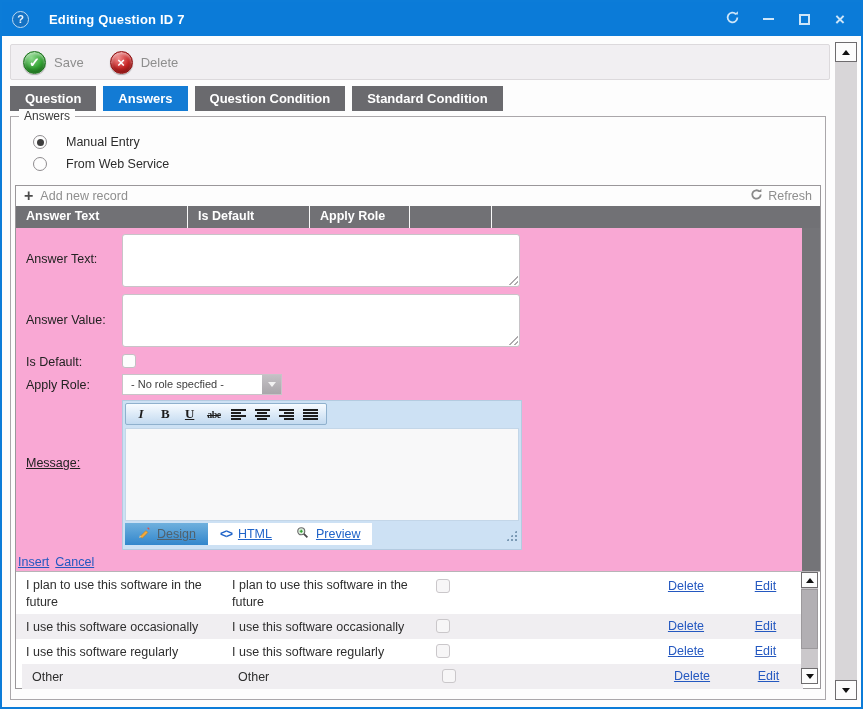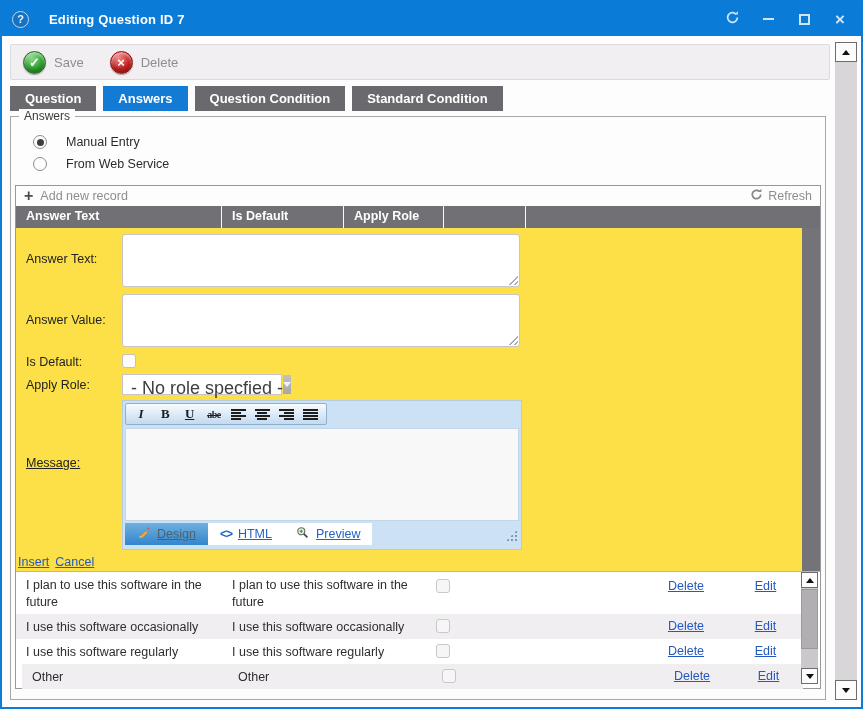--- a/index.html
+++ b/index.html
@@ -56,33 +56,33 @@
   .add-link{ display:flex; align-items:center; gap:7px; color:#8e8e8e; font-size:12.5px; cursor:pointer; }
   .plus-glyph{ color:#4c4c4c; font-size:16px; font-weight:bold; line-height:1; }
   .refresh-link{ display:flex; align-items:center; gap:5px; color:#8e8e8e; font-size:12.5px; cursor:pointer; }
 
   .grid-header{ position:absolute; top:20px; left:0; right:0; height:22px; background:#717175; display:flex; }
   .gh-cell{ color:#fff; font-size:12.5px; font-weight:bold; padding:3px 0 0 10px;
             border-right:1px solid #fafafa; overflow:hidden; white-space:nowrap; }
   .gh-cell:last-child{ border-right:none; }
 
   
-  .edit-region{ position:absolute; top:42px; left:0; right:0; height:343px; background:#fde047; }
+  .edit-region{ position:absolute; top:42px; left:0; right:0; height:343px; background:#f9a8d4; }
   .edit-strip{ position:absolute; top:0; right:0; width:18px; height:100%; background:#747478; }
   .f-label{ position:absolute; left:10px; font-size:12.5px; color:#222; }
   .ta{ position:absolute; left:106px; width:398px; height:53px; background:#fff;
        border:1px solid #c8c4c8; border-radius:3px; resize:none; font-family:"Liberation Sans",sans-serif;
        font-size:12px; padding:4px; outline:none; }
   .grip{ position:absolute; width:10px; height:10px;
          background:repeating-linear-gradient(-45deg, transparent 0 2px, #aeabae 2px 3.5px);
          clip-path:polygon(100% 0, 100% 100%, 0 100%); pointer-events:none; }
   .checkbox{ position:absolute; width:14px; height:14px; border:1px solid #c3c0c3; border-radius:3px; background:#fdfdfd; cursor:pointer; }
   .dropdown{ position:absolute; left:106px; width:160px; height:21px; background:#fff;
              border:1px solid #c8c4c8; display:flex; cursor:pointer; }
-  .dd-text{ flex:1; font-size:18px; color:#3e3e3e; padding:3px 0 0 8px; white-space:nowrap; }
+  .dd-text{ flex:1; font-size:11px; color:#3e3e3e; padding:3px 0 0 8px; white-space:nowrap; }
   .dd-btn{ width:19px; background:linear-gradient(#c4c1c5,#a9a6aa); display:flex; align-items:center; justify-content:center; }
   .dd-arrow{ width:0; height:0; border-left:4px solid transparent; border-right:4px solid transparent; border-top:5px solid #f2f2f2; }
 
   
   .editor{ position:absolute; left:106px; top:172px; width:400px; height:150px; background:#cde1f4; border:1px solid #b4cbe0; }
   .ed-toolbar{ height:27px; padding:2px; }
   .ed-strip{ width:202px; height:22px; border:1px solid #8fb0cd; border-radius:2px;
              background:linear-gradient(#f7fbff,#c3daf0); display:flex; align-items:center; padding:0 4px; gap:2px; }
   .ed-btn{ width:23px; height:18px; display:flex; align-items:center; justify-content:center;
            font-family:"Liberation Serif",serif; font-size:13px; color:#1c1c1c; cursor:pointer; }
@@ -203,21 +203,21 @@
             <svg width="13" height="13" viewBox="0 0 16 16">
                 <path d="M13.2 8a5.2 5.2 0 1 1-1.5-3.7" stroke="#8a8a8a" stroke-width="2.2" fill="none"></path>
                 <path d="M14 1v4h-4z" fill="#8a8a8a"></path>
               </svg>
           </span>
           <span>Refresh</span>
         </div>
       </div>
 
       <div class="grid-header">
-        <div class="gh-cell" style="width:206px;">Answer Text</div>
+        <div class="gh-cell" style="width:172px;">Answer Text</div>
         <div class="gh-cell" style="width:122px;">Is Default</div>
         <div class="gh-cell" style="width:100px;">Apply Role</div>
         <div class="gh-cell" style="width:82px;"></div>
         <div class="gh-cell" style="flex:1;"></div>
       </div>
 
       <div class="edit-region">
         <div class="edit-strip"></div>
 
         <div class="f-label" style="top:24px;">Answer Text:</div>

